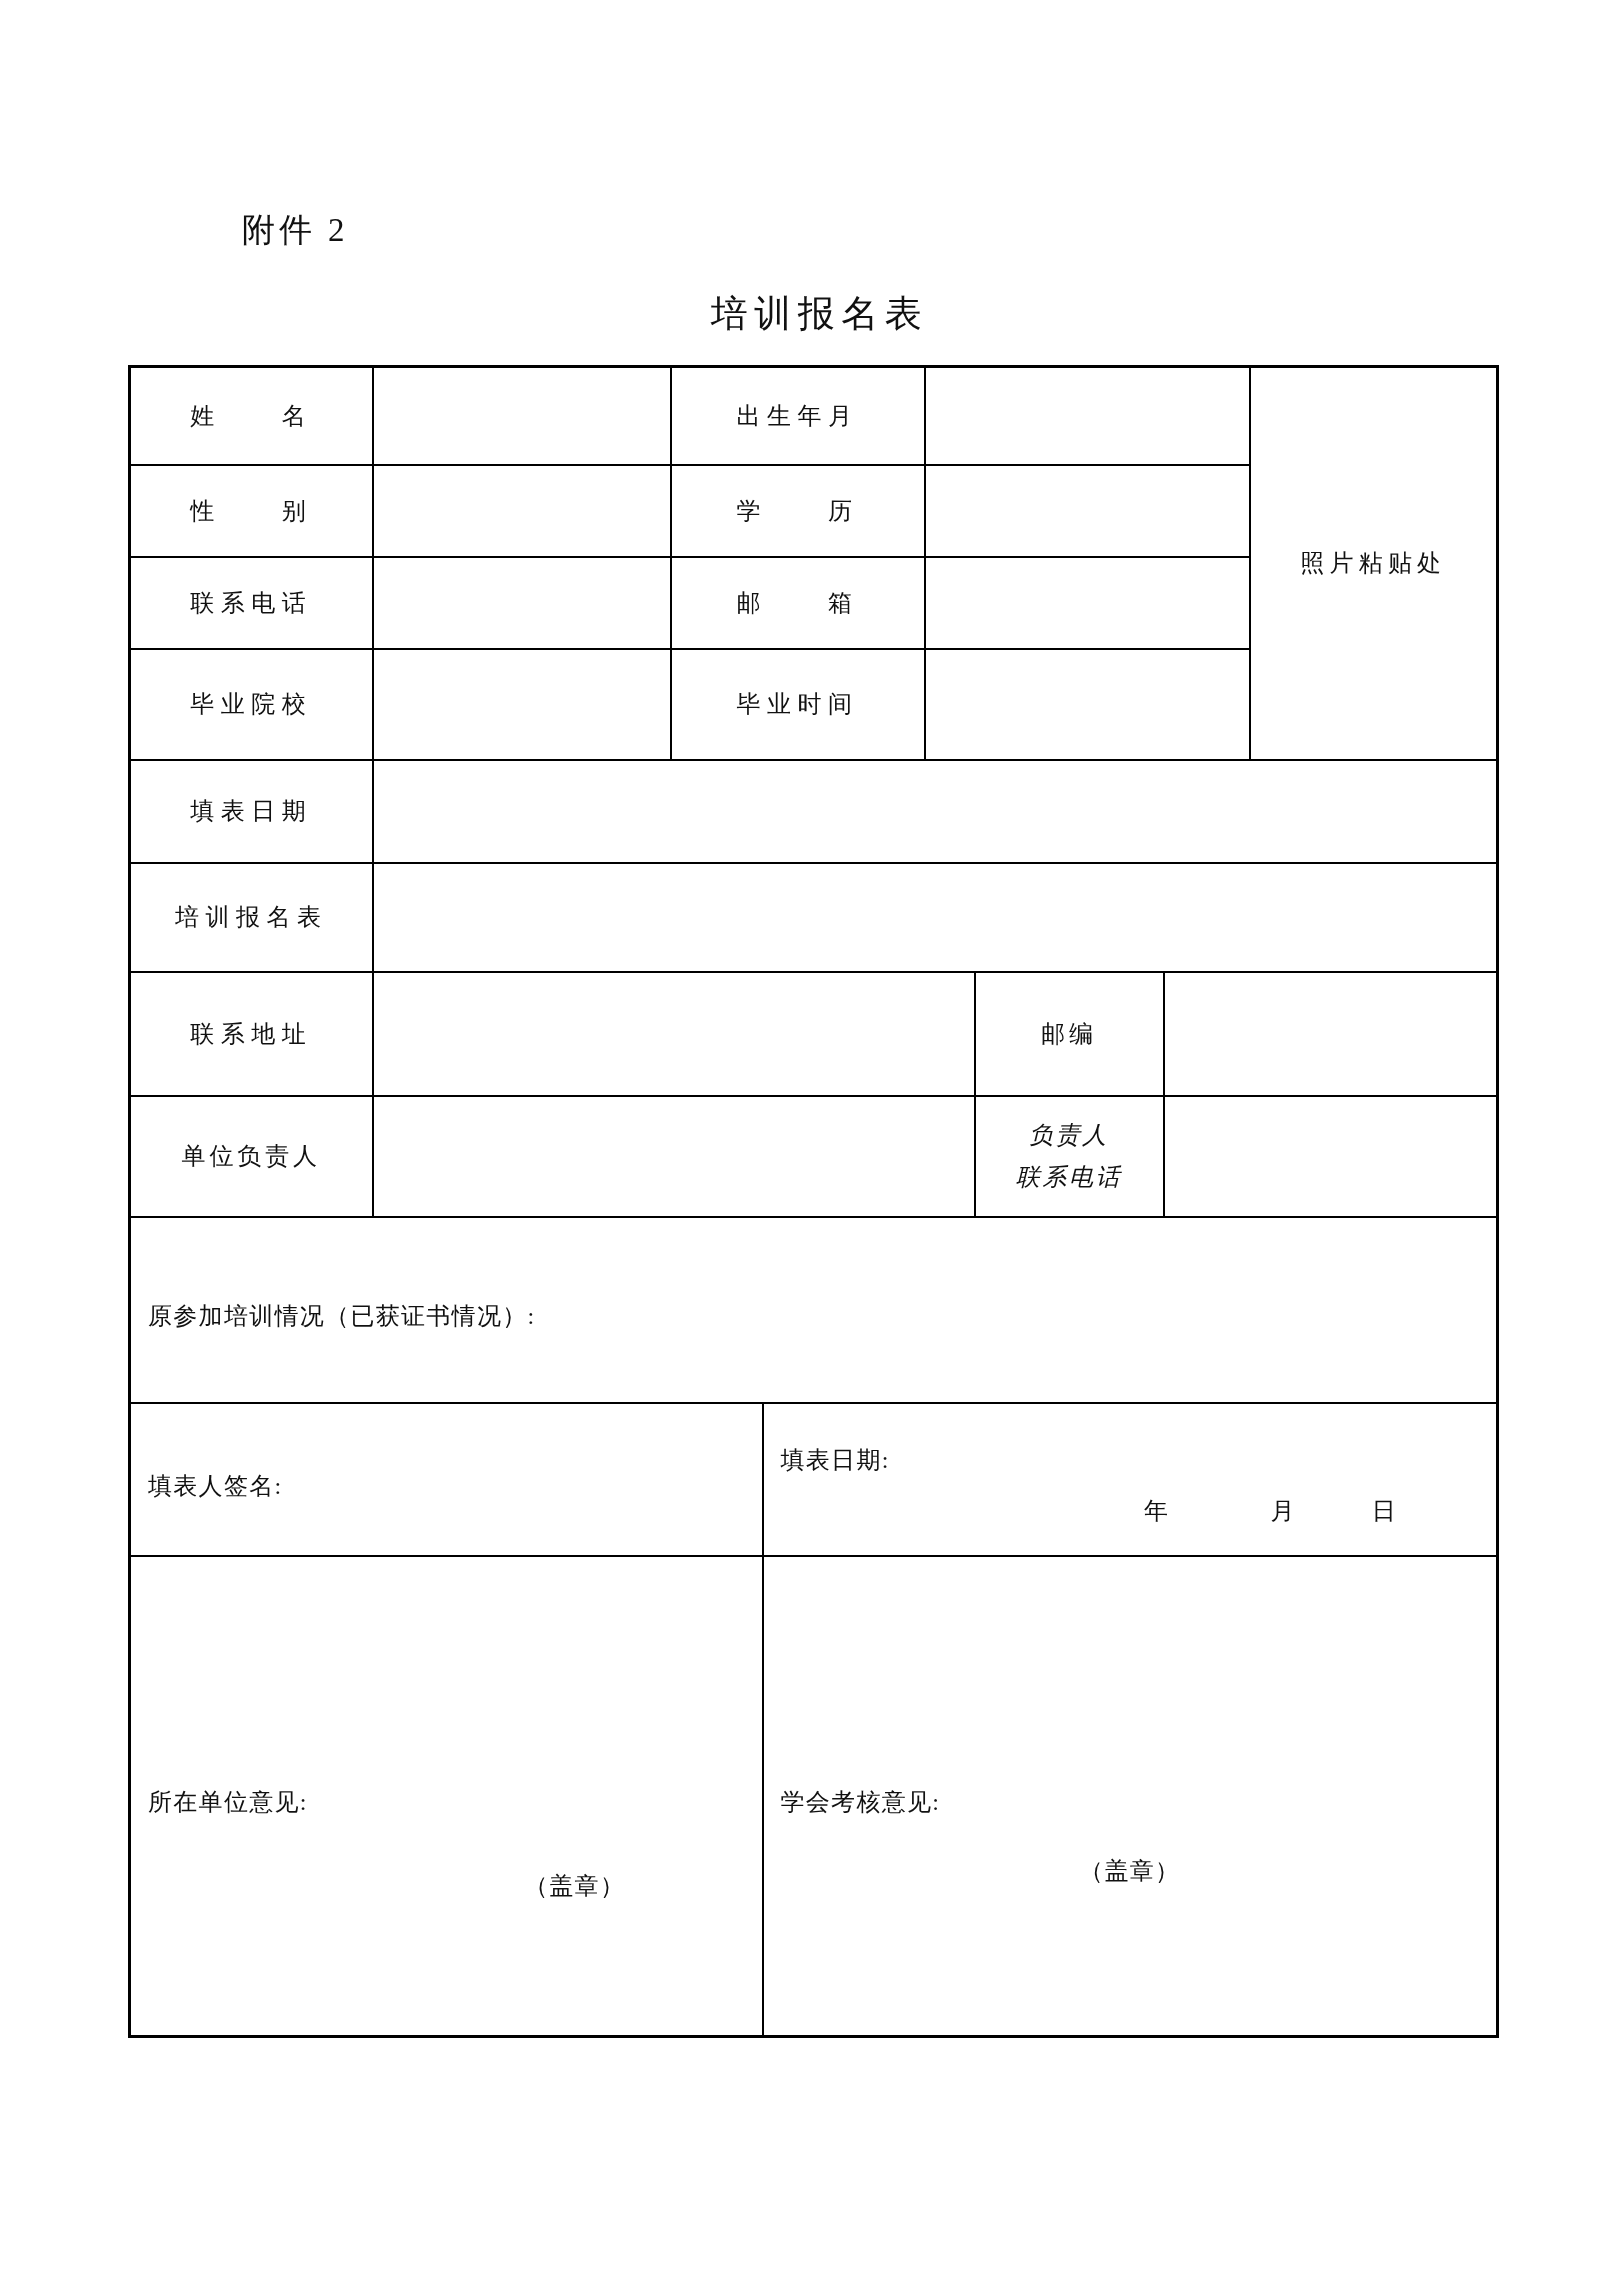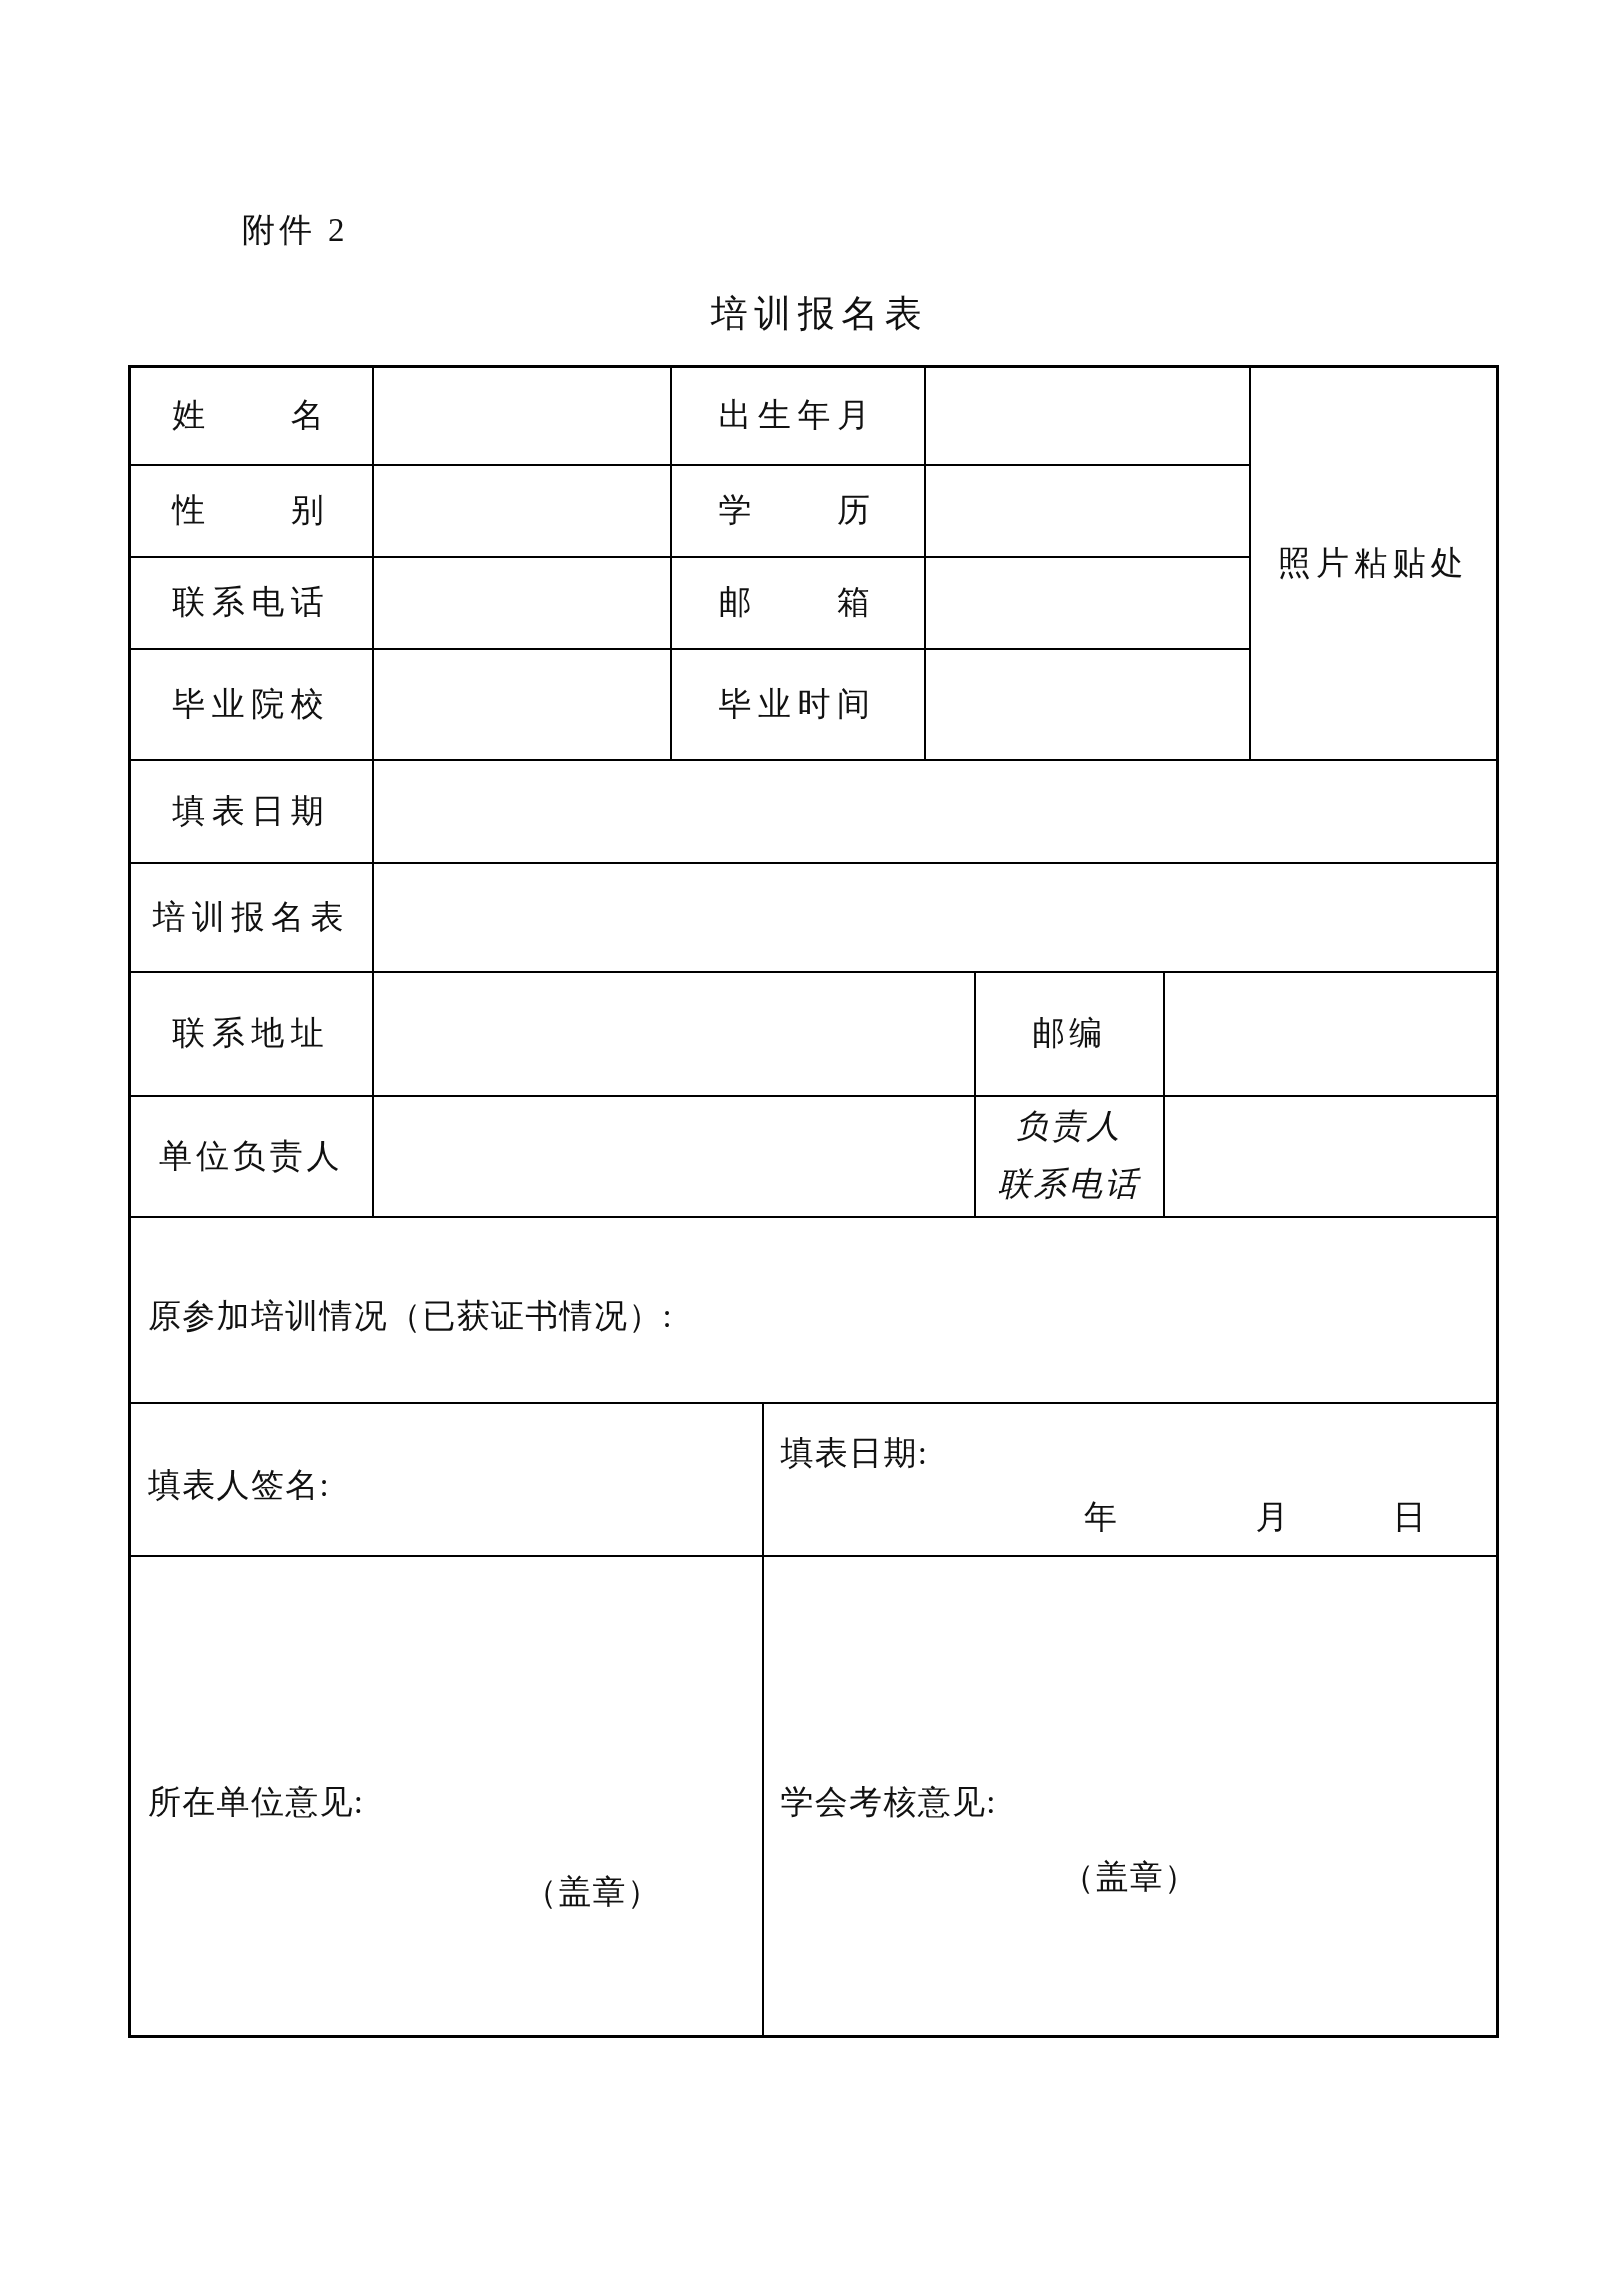--- a/index.html
+++ b/index.html
@@ -37,21 +37,21 @@
     left: 128px;
     top: 365px;
     width: 1367px;
     table-layout: fixed;
     border-collapse: collapse;
     border: 3.9px solid #000000;
   }
   table.form td {
     border: 2px solid #000000;
     vertical-align: middle;
-    font-size: 33px;
+    font-size: 24px;
     padding: 0;
     overflow: hidden;
   }
   td.lab {
     text-align: center;
     letter-spacing: 6.5px;
   }
   td.lab5 {
     text-align: center;
     letter-spacing: 3.9px;
@@ -70,21 +70,21 @@
   }
   .two-line {
     line-height: 1.75;
     text-align: center;
     letter-spacing: 2.6px;
     font-style: italic;
   }
   .date-line {
     margin-top: 18.3px;
     text-align: right;
-    padding-right: 69px;
+    padding-right: 99px;
     white-space: pre;
     letter-spacing: 1.3px;
   }
   td.seal-holder {
     position: relative;
   }
   .seal {
     position: absolute;
     letter-spacing: 1.3px;
     white-space: pre;

